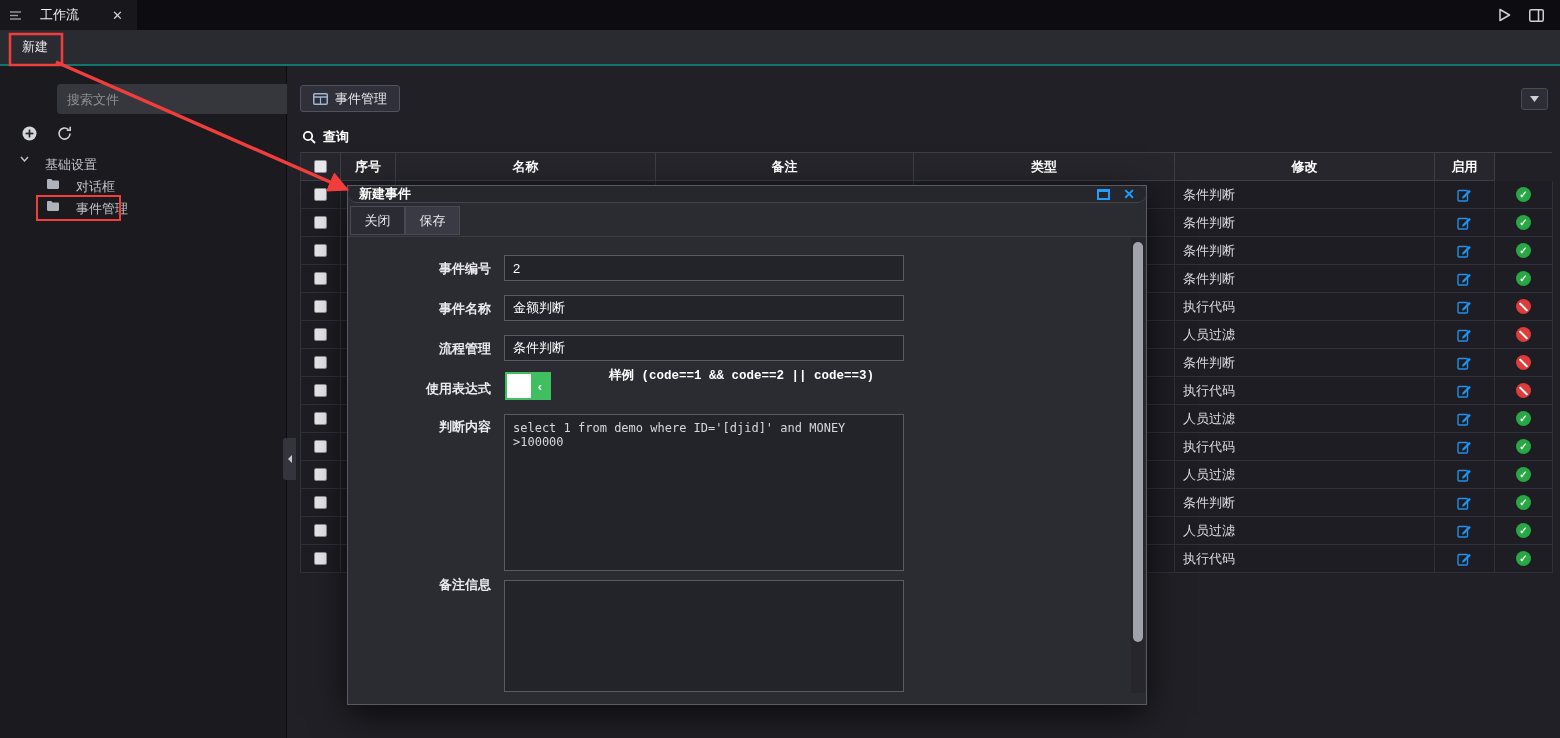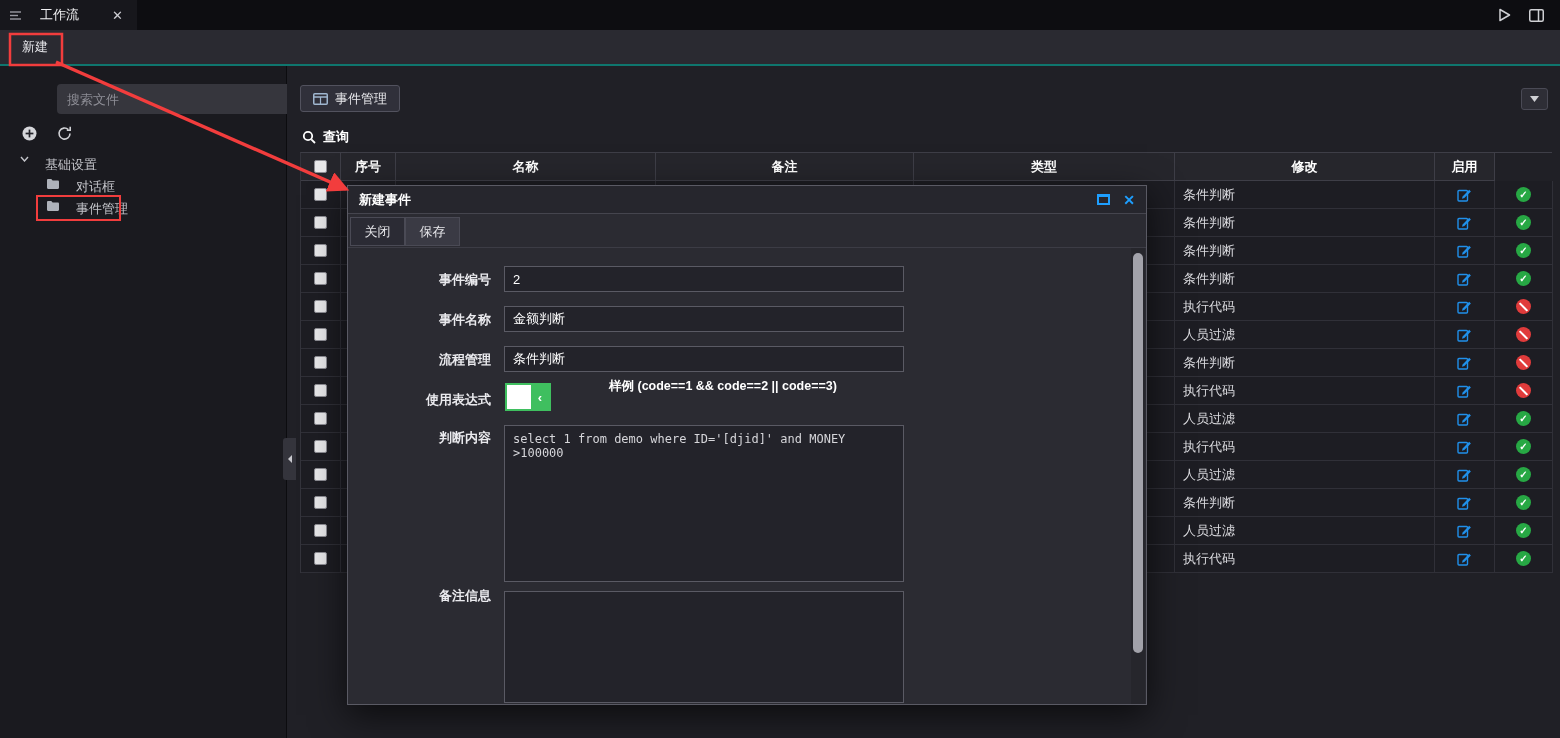--- a/index.html
+++ b/index.html
@@ -104,22 +104,22 @@
   }
   .tri-left { width:0; height:0; border:4px solid transparent; border-right-color:#c9c9cf; margin-right:3px; }
 
   
   .dialog {
     position:absolute; left:347px; top:185px; width:800px; height:520px;
     background:#2b2b32; border:1px solid #5a5a64; z-index:5;
     box-shadow:0 10px 34px rgba(0,0,0,.65);
   }
   .dlg-titlebar {
-    height:28px; background:#26262d; border-bottom:1px solid #45454e;
-    display:flex; align-items:center; padding:0 11px;
+    height:17px; background:#26262d; border-bottom:1px solid #45454e;
+    display:flex; align-items:center; padding:0 11px;border-radius:12px;
   }
   .dlg-title { color:#ffffff; font-size:13px; font-weight:700; }
   .dlg-icons { margin-left:auto; display:flex; align-items:center; gap:13px; }
   .max-icon { width:13px; height:11px; border:2px solid #1e9fff; border-top-width:3px; cursor:pointer; }
   .dlg-close { color:#1e9fff; font-size:14px; font-weight:700; cursor:pointer; }
   .dlg-tabs { height:34px; display:flex; align-items:flex-start; padding:3px 0 0 2px; border-bottom:1px solid #3c3c45; }
   .dlg-tab {
     width:55px; height:29px; display:flex; align-items:center; justify-content:center;
     font-size:13px; color:#e6e6ea; background:#2b2b34; border:1px solid #4a4a55; cursor:pointer;
   }
@@ -139,21 +139,21 @@
   #f-content { top:177px; height:157px; font-family:"DejaVu Sans Mono",monospace; }
   #f-remark { top:343px; height:112px; font-family:"Liberation Sans",sans-serif; }
   .toggle {
     position:absolute; left:157px; top:135px; width:46px; height:28px;
     background:#ffffff; border:2px solid #3fbf5f; display:flex; cursor:pointer;
   }
   .toggle-knob {
     margin-left:auto; width:18px; height:100%; background:#3fbf5f;
     color:#fff; display:flex; align-items:center; justify-content:center; font-size:13px; font-weight:700;
   }
-  .f-hint { position:absolute; left:261px; top:130px; font-size:12.5px; font-weight:700; color:#ffffff; }
+  .f-hint { position:absolute; left:261px; top:130px; font-size:12.5px; font-weight:700; color:#ffffff;font-family:Liberation Mono, monospace; }
   .dlg-scroll-track { position:absolute; right:1px; top:0; width:14px; height:456px; background:#26262c; }
   .dlg-scroll-thumb { position:absolute; right:3px; top:5px; width:10px; height:400px; background:#a2a2aa; border-radius:5px; cursor:pointer; }
 
   
   .annotations { position:absolute; left:0; top:0; z-index:50; pointer-events:none; }
 
   .icon-svg { display:block; }
 </style>
 </head>
 <body>

